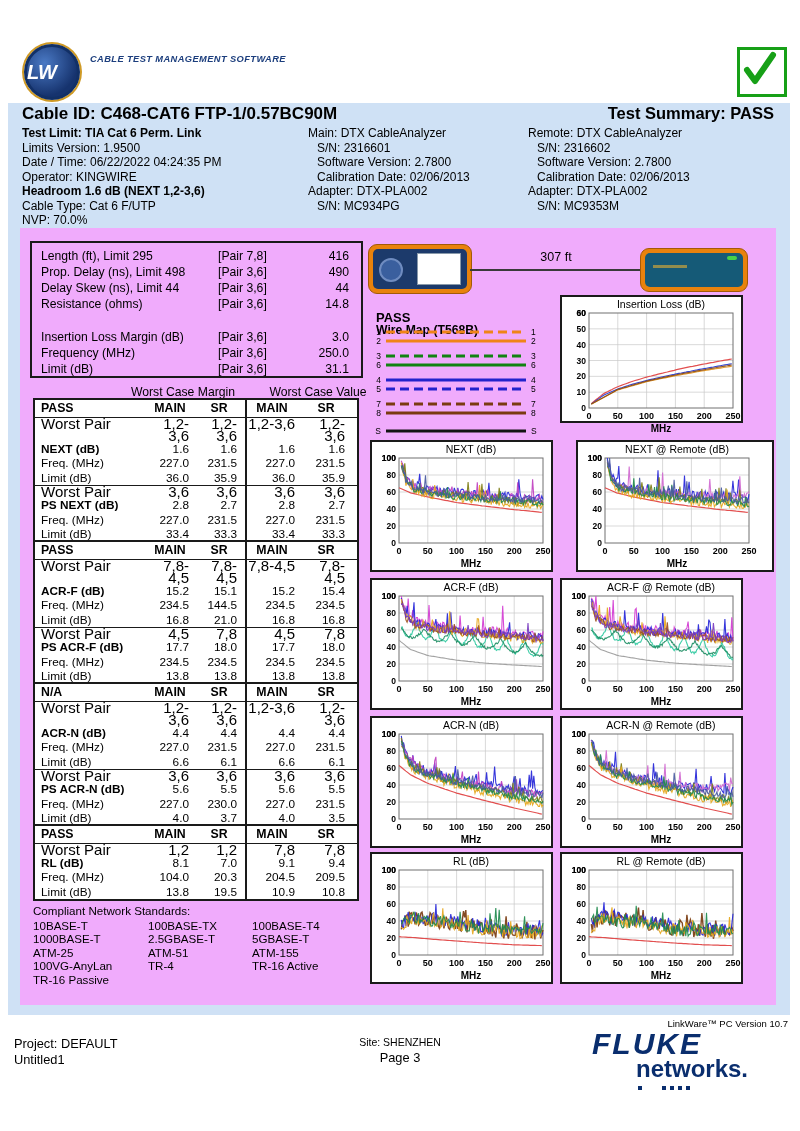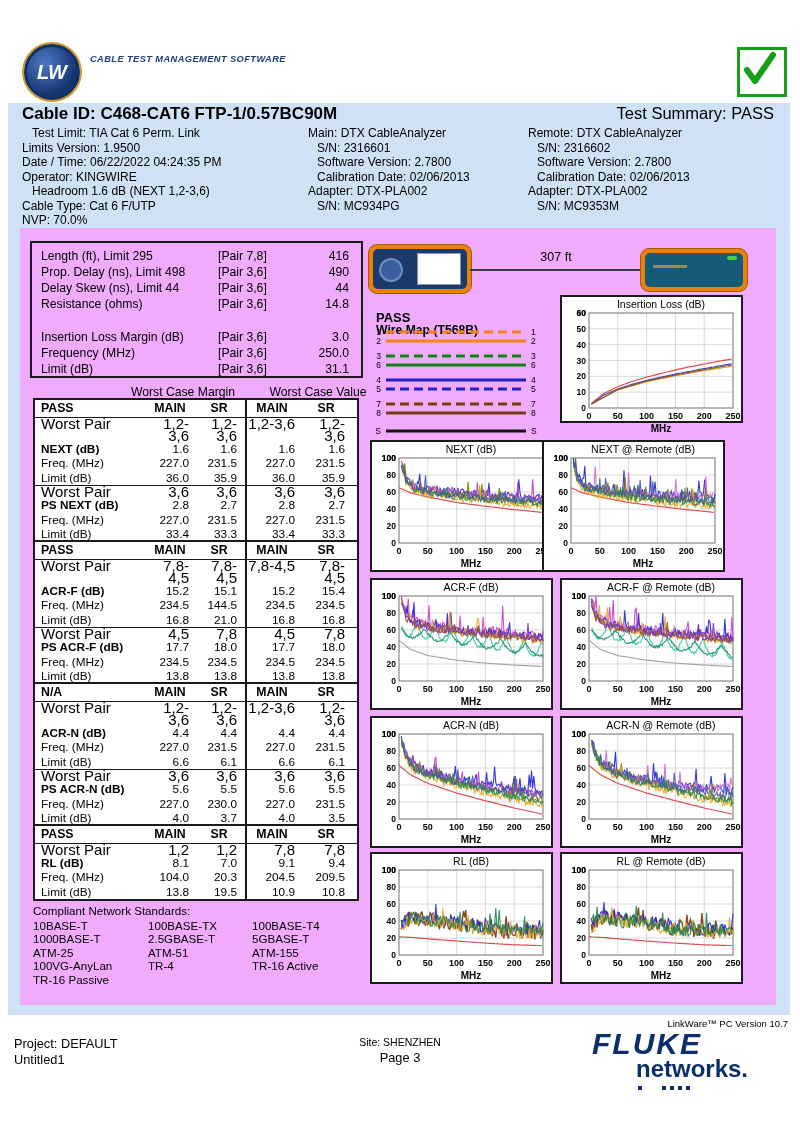--- a/index.html
+++ b/index.html
@@ -3,34 +3,34 @@
 <meta charset="utf-8">
 <style>
   html,body{margin:0;padding:0;background:#fff;}
   .page{position:relative;width:800px;height:1131px;background:#fff;
         font-family:"Liberation Sans","DejaVu Sans",sans-serif;color:#000;overflow:hidden;}
   
   .logo{position:absolute;left:24px;top:44px;display:flex;align-items:flex-start;}
   .lw-badge{width:50px;height:50px;border-radius:50%;
      background:radial-gradient(circle at 35% 32%,#4a79c4,#16336e 70%);
      border:3px solid #123066;box-shadow:0 0 0 2px #cf9a25;
-     display:flex;align-items:center;justify-content:center;}
+     display:flex;align-items:center;justify-content:flex-start;}
   .lw-badge span{color:#fff;font-weight:bold;font-size:20px;font-style:italic;}
   .logo-text{margin-left:10px;margin-top:2px;}
   .logo-title{color:#1c3e7d;font-weight:bold;font-size:23px;letter-spacing:1px;line-height:24px;}
   .logo-title sup{font-size:8px;}
   .logo-sub{color:#1c3e7d;font-weight:bold;font-style:italic;font-size:9.3px;letter-spacing:.4px;margin-top:8px;}
   
   .check-box{position:absolute;left:737px;top:47px;width:44px;height:44px;background:#fff;border:3px solid #17a017;}
   
   .frame{position:absolute;left:8px;top:103px;width:782px;height:912px;background:#cfe1f5;}
   .h-cable{position:absolute;left:14px;top:1px;font-size:17px;font-weight:bold;}
-  .h-summary{position:absolute;right:16px;top:1px;font-size:16.5px;font-weight:normal;}
+  .h-summary{position:absolute;right:16px;top:1px;font-size:16.5px;font-weight:bold;}
   .h-col{position:absolute;top:23px;font-size:12px;line-height:14.55px;}
-  .h-col .b{font-weight:normal;margin-left:10px;}
+  .h-col .b{font-weight:bold;}
   .h-col .ind{padding-left:9px;}
   .col-left{left:14px;} .col-main{left:300px;} .col-remote{left:520px;}
   
   .panel{position:absolute;left:12px;top:125px;width:756px;height:777px;background:#f0abfc;}
   
   .sum-box{position:absolute;left:10px;top:13px;width:333px;height:137px;border:2px solid #1a1a1a;
            padding:5px 0 0 0;box-sizing:border-box;font-size:12.2px;}
   .sum-row{display:grid;grid-template-columns:186px 77px 62px;line-height:16px;}
   .sum-row .sl{padding-left:9px;} .sum-row .sp{} .sum-row .sv{text-align:right;padding-right:8px;}
   .sum-gap{height:17px;}
@@ -543,21 +543,21 @@
               <rect x="27" y="16" width="144" height="85" fill="none" stroke="#707070" stroke-width="1"></rect>
               <text x="99" y="125" text-anchor="middle" font-size="10" font-weight="bold">MHz</text>
               <path d="M27.0,45.8L29.3,46.8L31.6,47.8L33.9,48.8L36.2,49.8L38.5,50.9L40.8,51.4L43.1,51.9L45.4,52.5L47.7,53.0L50.0,53.6L52.3,54.1L54.6,54.7L57.0,55.2L59.3,55.6L61.6,56.1L63.9,56.5L66.2,56.9L68.5,57.4L70.8,57.8L73.1,58.3L75.4,58.7L77.7,59.2L80.0,59.6L82.3,60.1L84.6,60.5L86.9,60.8L89.2,61.1L91.5,61.4L93.8,61.7L96.1,62.0L98.4,62.3L100.7,62.6L103.0,62.9L105.3,63.2L107.6,63.5L109.9,63.8L112.2,64.0L114.6,64.3L116.9,64.6L119.2,64.9L121.5,65.1L123.8,65.4L126.1,65.7L128.4,66.0L130.7,66.2L133.0,66.5L135.3,66.8L137.6,67.1L139.9,67.3L142.2,67.6L144.5,67.8L146.8,68.0L149.1,68.3L151.4,68.5L153.7,68.7L156.0,68.9L158.3,69.2L160.6,69.4L162.9,69.6L165.2,69.8L167.5,70.1L169.8,70.3" fill="none" stroke="#e04040" stroke-width="1.2" stroke-opacity="0.92"></path>
               <path d="M29.3,21.6L30.5,21.8L31.6,26.8L32.8,28.6L33.9,35.3L35.1,35.3L36.2,36.5L37.4,37.1L38.5,42.0L39.7,43.5L40.8,38.6L42.0,45.5L43.1,46.0L44.3,46.3L45.4,39.9L46.6,41.2L47.7,31.7L48.9,47.2L50.0,48.8L51.2,48.2L52.3,49.3L53.5,46.4L54.6,43.9L55.8,44.5L57.0,47.0L58.1,49.9L59.3,46.1L60.4,47.7L61.6,45.1L62.7,44.6L63.9,46.9L65.0,44.5L66.2,50.2L67.3,49.3L68.5,46.9L69.6,51.6L70.8,51.6L71.9,47.2L73.1,50.8L74.2,47.1L75.4,46.1L76.5,45.8L77.7,48.1L78.8,48.8L80.0,50.7L81.1,52.4L82.3,45.8L83.4,49.4L84.6,52.8L85.8,45.9L86.9,51.2L88.1,50.4L89.2,47.4L90.4,47.1L91.5,47.9L92.7,51.6L93.8,52.5L95.0,54.5L96.1,49.2L97.3,50.4L98.4,51.2L99.6,53.3L100.7,55.2L101.9,48.6L103.0,48.6L104.2,54.0L105.3,53.8L106.5,53.6L107.6,48.0L108.8,49.7L109.9,49.8L111.1,48.2L112.2,51.1L113.4,51.9L114.6,49.3L115.7,53.8L116.9,40.9L118.0,53.6L119.2,56.8L120.3,52.2L121.5,54.2L122.6,55.3L123.8,52.2L124.9,55.2L126.1,56.9L127.2,51.9L128.4,53.2L129.5,52.3L130.7,50.9L131.8,53.0L133.0,50.4L134.1,58.0L135.3,51.0L136.4,50.5L137.6,53.2L138.7,53.2L139.9,53.4L141.0,52.8L142.2,58.1L143.4,56.3L144.5,51.0L145.7,54.9L146.8,37.2L148.0,50.8L149.1,55.8L150.3,57.4L151.4,55.7L152.6,55.9L153.7,55.4L154.9,54.4L156.0,54.2L157.2,53.4L158.3,59.0L159.5,55.0L160.6,56.1L161.8,55.1L162.9,58.1L164.1,54.0L165.2,53.3L166.4,52.5L167.5,56.3L168.7,57.5L169.8,54.1L171.0,57.6" fill="none" stroke="#2525d8" stroke-width="1.1" stroke-opacity="0.92"></path>
               <path d="M29.3,18.7L30.5,22.1L31.6,24.7L32.8,30.8L33.9,36.5L35.1,37.4L36.2,36.1L37.4,38.2L38.5,42.6L39.7,45.6L40.8,42.0L42.0,45.0L43.1,41.0L44.3,46.8L45.4,47.1L46.6,47.4L47.7,46.0L48.9,42.0L50.0,46.9L51.2,50.2L52.3,47.8L53.5,51.3L54.6,48.4L55.8,51.0L57.0,45.5L58.1,44.6L59.3,50.0L60.4,44.8L61.6,47.2L62.7,49.7L63.9,46.5L65.0,51.2L66.2,53.4L67.3,46.3L68.5,49.5L69.6,48.9L70.8,48.4L71.9,53.5L73.1,49.6L74.2,51.8L75.4,52.7L76.5,49.2L77.7,47.7L78.8,48.4L80.0,44.6L81.1,54.8L82.3,52.7L83.4,50.5L84.6,50.0L85.8,47.6L86.9,54.4L88.1,49.7L89.2,54.8L90.4,51.7L91.5,49.4L92.7,51.7L93.8,49.1L95.0,49.0L96.1,49.9L97.3,56.6L98.4,56.4L99.6,49.2L100.7,52.4L101.9,50.5L103.0,51.1L104.2,56.0L105.3,40.3L106.5,57.4L107.6,57.0L108.8,50.8L109.9,56.2L111.1,52.9L112.2,50.5L113.4,57.1L114.6,54.3L115.7,47.3L116.9,53.1L118.0,58.1L119.2,53.4L120.3,57.6L121.5,58.2L122.6,52.6L123.8,55.9L124.9,58.5L126.1,51.8L127.2,55.2L128.4,51.5L129.5,52.6L130.7,57.0L131.8,56.8L133.0,57.7L134.1,57.9L135.3,57.5L136.4,58.9L137.6,56.9L138.7,52.2L139.9,51.6L141.0,59.7L142.2,53.2L143.4,59.7L144.5,59.6L145.7,40.4L146.8,56.1L148.0,59.2L149.1,58.4L150.3,60.4L151.4,56.9L152.6,52.7L153.7,54.4L154.9,60.5L156.0,58.1L157.2,54.0L158.3,58.5L159.5,58.9L160.6,37.2L161.8,54.9L162.9,55.6L164.1,57.1L165.2,57.7L166.4,54.9L167.5,52.8L168.7,60.4L169.8,59.0L171.0,58.9" fill="none" stroke="#c040c0" stroke-width="1.1" stroke-opacity="0.92"></path>
               <path d="M29.3,23.6L30.5,28.8L31.6,31.4L32.8,21.3L33.9,33.9L35.1,41.4L36.2,41.5L37.4,42.3L38.5,40.6L39.7,41.3L40.8,45.0L42.0,46.5L43.1,49.2L44.3,50.1L45.4,47.1L46.6,49.9L47.7,47.0L48.9,49.7L50.0,45.7L51.2,45.5L52.3,50.9L53.5,50.5L54.6,52.1L55.8,50.1L57.0,47.9L58.1,50.9L59.3,50.4L60.4,54.2L61.6,51.4L62.7,51.1L63.9,48.8L65.0,51.3L66.2,54.1L67.3,52.5L68.5,50.5L69.6,52.5L70.8,52.3L71.9,48.4L73.1,49.3L74.2,51.6L75.4,55.5L76.5,55.6L77.7,52.8L78.8,53.4L80.0,50.5L81.1,50.2L82.3,54.0L83.4,50.9L84.6,49.9L85.8,53.6L86.9,51.3L88.1,56.8L89.2,51.3L90.4,57.6L91.5,51.9L92.7,57.5L93.8,51.5L95.0,53.2L96.1,40.1L97.3,54.3L98.4,56.4L99.6,58.9L100.7,58.1L101.9,54.0L103.0,52.5L104.2,54.7L105.3,55.8L106.5,58.7L107.6,52.4L108.8,54.7L109.9,41.7L111.1,56.2L112.2,55.5L113.4,59.6L114.6,59.7L115.7,60.2L116.9,60.6L118.0,60.2L119.2,55.3L120.3,54.0L121.5,59.6L122.6,58.1L123.8,57.9L124.9,61.5L126.1,58.4L127.2,45.7L128.4,56.0L129.5,57.7L130.7,55.5L131.8,57.8L133.0,61.1L134.1,56.2L135.3,55.4L136.4,61.4L137.6,56.8L138.7,59.6L139.9,61.3L141.0,62.3L142.2,60.9L143.4,56.1L144.5,58.1L145.7,63.3L146.8,60.6L148.0,61.2L149.1,61.9L150.3,61.1L151.4,62.4L152.6,58.0L153.7,62.1L154.9,58.0L156.0,58.2L157.2,59.5L158.3,60.5L159.5,58.1L160.6,62.7L161.8,58.6L162.9,59.2L164.1,61.2L165.2,61.4L166.4,59.9L167.5,61.0L168.7,63.2L169.8,59.3L171.0,62.8" fill="none" stroke="#7d7d15" stroke-width="1.1" stroke-opacity="0.92"></path>
               <path d="M29.3,20.7L30.5,27.0L31.6,33.5L32.8,34.5L33.9,43.8L35.1,39.0L36.2,41.5L37.4,44.2L38.5,46.4L39.7,47.7L40.8,37.0L42.0,50.8L43.1,47.1L44.3,51.6L45.4,46.0L46.6,51.9L47.7,49.5L48.9,47.6L50.0,53.8L51.2,51.7L52.3,54.3L53.5,49.8L54.6,54.2L55.8,49.1L57.0,49.1L58.1,55.8L59.3,56.3L60.4,56.7L61.6,56.3L62.7,43.1L63.9,51.6L65.0,51.9L66.2,53.7L67.3,50.4L68.5,54.4L69.6,54.1L70.8,55.2L71.9,52.5L73.1,55.9L74.2,51.8L75.4,53.7L76.5,51.6L77.7,54.5L78.8,52.7L80.0,52.0L81.1,58.0L82.3,56.7L83.4,58.0L84.6,58.6L85.8,55.7L86.9,55.2L88.1,52.5L89.2,53.3L90.4,60.2L91.5,59.8L92.7,54.4L93.8,53.2L95.0,57.1L96.1,57.4L97.3,57.1L98.4,59.6L99.6,60.7L100.7,57.8L101.9,54.8L103.0,56.5L104.2,58.8L105.3,57.8L106.5,55.8L107.6,43.1L108.8,54.9L109.9,57.1L111.1,57.1L112.2,60.1L113.4,48.5L114.6,59.8L115.7,57.6L116.9,61.0L118.0,56.0L119.2,62.7L120.3,57.7L121.5,60.5L122.6,57.0L123.8,61.9L124.9,52.2L126.1,59.8L127.2,63.5L128.4,57.8L129.5,57.1L130.7,62.5L131.8,64.2L133.0,61.8L134.1,62.8L135.3,62.0L136.4,63.5L137.6,64.3L138.7,59.9L139.9,61.4L141.0,58.1L142.2,64.2L143.4,61.6L144.5,64.1L145.7,59.4L146.8,64.2L148.0,63.2L149.1,64.7L150.3,63.8L151.4,58.9L152.6,65.5L153.7,63.8L154.9,65.1L156.0,60.6L157.2,65.9L158.3,66.2L159.5,63.1L160.6,63.6L161.8,63.6L162.9,62.6L164.1,59.6L165.2,65.9L166.4,63.2L167.5,63.6L168.7,66.5L169.8,64.4L171.0,62.9" fill="none" stroke="#e6a81e" stroke-width="1.1" stroke-opacity="0.92"></path>
               <path d="M29.3,25.3L30.5,24.0L31.6,30.5L32.8,33.2L33.9,39.2L35.1,38.2L36.2,42.0L37.4,40.3L38.5,41.2L39.7,42.2L40.8,46.4L42.0,49.9L43.1,49.9L44.3,49.4L45.4,45.4L46.6,49.0L47.7,41.1L48.9,50.7L50.0,51.6L51.2,47.5L52.3,46.5L53.5,47.9L54.6,49.5L55.8,48.9L57.0,49.9L58.1,51.4L59.3,54.0L60.4,52.8L61.6,50.7L62.7,50.1L63.9,52.7L65.0,49.8L66.2,53.7L67.3,53.6L68.5,51.3L69.6,54.5L70.8,49.8L71.9,53.1L73.1,51.2L74.2,56.4L75.4,45.1L76.5,56.3L77.7,50.5L78.8,53.7L80.0,56.4L81.1,57.1L82.3,57.1L83.4,53.9L84.6,54.0L85.8,52.4L86.9,55.0L88.1,57.7L89.2,56.9L90.4,52.6L91.5,54.0L92.7,52.4L93.8,58.1L95.0,58.3L96.1,54.5L97.3,57.7L98.4,56.7L99.6,55.2L100.7,55.7L101.9,56.5L103.0,58.6L104.2,56.2L105.3,53.0L106.5,54.6L107.6,56.3L108.8,59.4L109.9,53.8L111.1,55.9L112.2,59.7L113.4,57.9L114.6,57.7L115.7,59.6L116.9,59.6L118.0,58.8L119.2,54.3L120.3,56.8L121.5,57.2L122.6,59.0L123.8,56.1L124.9,60.2L126.1,56.4L127.2,58.0L128.4,49.3L129.5,60.5L130.7,59.5L131.8,58.5L133.0,56.5L134.1,55.6L135.3,59.1L136.4,56.7L137.6,58.7L138.7,58.2L139.9,57.3L141.0,55.5L142.2,57.0L143.4,62.4L144.5,57.0L145.7,59.9L146.8,57.4L148.0,58.0L149.1,61.0L150.3,58.0L151.4,62.5L152.6,59.2L153.7,58.8L154.9,59.1L156.0,57.3L157.2,57.1L158.3,59.8L159.5,57.3L160.6,61.4L161.8,62.7L162.9,62.6L164.1,61.8L165.2,64.1L166.4,59.6L167.5,61.4L168.7,61.9L169.8,61.4L171.0,63.1" fill="none" stroke="#1f8a4d" stroke-width="1.1" stroke-opacity="0.92"></path>
               <path d="M29.3,23.3L30.5,28.1L31.6,31.1L32.8,30.9L33.9,40.9L35.1,37.7L36.2,42.2L37.4,43.3L38.5,42.3L39.7,39.5L40.8,47.2L42.0,46.7L43.1,48.1L44.3,47.6L45.4,45.5L46.6,47.6L47.7,43.8L48.9,47.9L50.0,47.2L51.2,51.5L52.3,47.0L53.5,33.4L54.6,49.4L55.8,50.4L57.0,52.9L58.1,48.5L59.3,47.9L60.4,50.4L61.6,50.5L62.7,50.0L63.9,49.5L65.0,53.7L66.2,54.1L67.3,50.5L68.5,52.6L69.6,53.8L70.8,48.8L71.9,46.7L73.1,47.6L74.2,54.2L75.4,51.3L76.5,52.4L77.7,55.4L78.8,54.3L80.0,54.3L81.1,52.8L82.3,53.4L83.4,50.0L84.6,53.4L85.8,51.1L86.9,53.3L88.1,50.4L89.2,51.5L90.4,55.1L91.5,55.6L92.7,50.3L93.8,50.6L95.0,50.1L96.1,50.4L97.3,52.9L98.4,56.8L99.6,55.6L100.7,56.4L101.9,52.4L103.0,53.5L104.2,54.7L105.3,53.1L106.5,53.1L107.6,57.1L108.8,58.0L109.9,57.8L111.1,55.6L112.2,58.3L113.4,52.3L114.6,57.3L115.7,55.8L116.9,57.1L118.0,58.8L119.2,56.4L120.3,59.3L121.5,55.8L122.6,55.2L123.8,58.9L124.9,53.1L126.1,58.5L127.2,57.0L128.4,57.2L129.5,57.7L130.7,52.9L131.8,58.5L133.0,52.9L134.1,57.6L135.3,58.7L136.4,55.5L137.6,55.3L138.7,59.7L139.9,58.2L141.0,60.2L142.2,53.7L143.4,60.0L144.5,57.5L145.7,56.4L146.8,54.8L148.0,60.0L149.1,56.7L150.3,60.0L151.4,59.5L152.6,55.7L153.7,53.5L154.9,55.2L156.0,57.8L157.2,55.3L158.3,54.3L159.5,56.5L160.6,61.0L161.8,55.1L162.9,59.5L164.1,58.5L165.2,58.5L166.4,56.9L167.5,60.6L168.7,58.2L169.8,59.0L171.0,60.7" fill="none" stroke="#4a5aa0" stroke-width="1.1" stroke-opacity="0.92"></path>
             </svg></div>
-          <div class="chart-box" style="left: 522px; top: 212px; width: 183px; height: 132px;"><svg width="179" height="128">
+          <div class="chart-box" style="left: 556px; top: 212px; width: 198px; height: 132px;"><svg width="179" height="128">
               <text x="99" y="11" text-anchor="middle" font-size="10.5">NEXT @ Remote (dB)</text>
               <rect x="27" y="16" width="144" height="85" fill="#fff" stroke="none"></rect>
               <text x="24" y="104" text-anchor="end" font-size="8.5" font-weight="bold">0</text>
               <line x1="27" y1="84" x2="171" y2="84" stroke="#c9c9c9" stroke-width="0.7"></line>
               <text x="24" y="87" text-anchor="end" font-size="8.5" font-weight="bold">20</text>
               <line x1="27" y1="67" x2="171" y2="67" stroke="#c9c9c9" stroke-width="0.7"></line>
               <text x="24" y="70" text-anchor="end" font-size="8.5" font-weight="bold">40</text>
               <line x1="27" y1="50" x2="171" y2="50" stroke="#c9c9c9" stroke-width="0.7"></line>
               <text x="24" y="53" text-anchor="end" font-size="8.5" font-weight="bold">60</text>
               <line x1="27" y1="33" x2="171" y2="33" stroke="#c9c9c9" stroke-width="0.7"></line>

